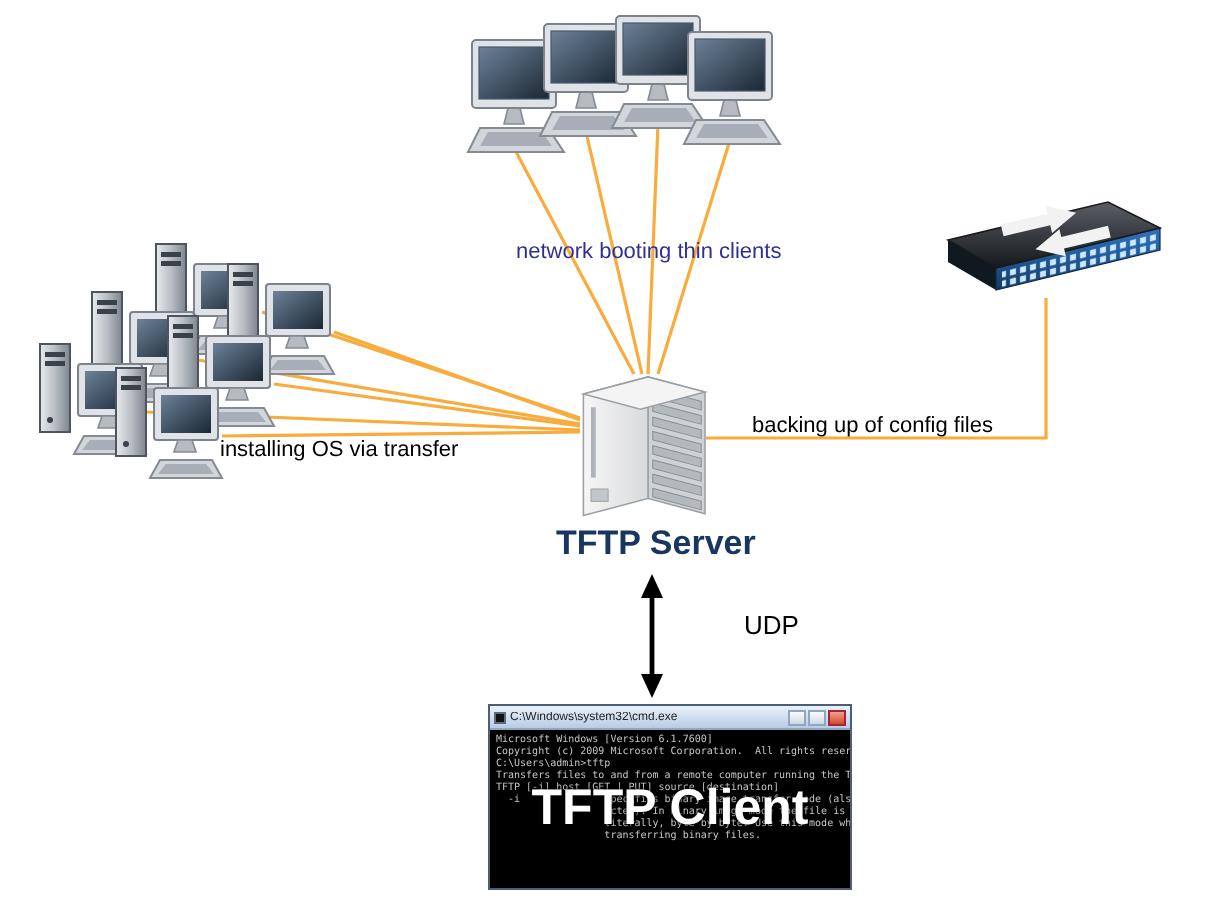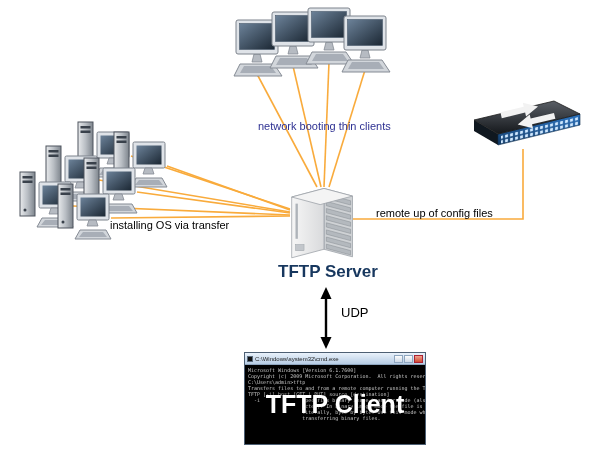--- a/index.html
+++ b/index.html
@@ -11,21 +11,21 @@
     font-family: "Liberation Sans", sans-serif;
   }
   .wires { position: absolute; left: 0; top: 0; z-index: 1; }
   .icon  { position: absolute; z-index: 2; line-height: 0; }
   .label {
     position: absolute; z-index: 3;
     font-size: 11px; color: #000; white-space: nowrap; text-align: right;
   }
   .label.blue   { color: #2e3192; }
   .label.server { color: #17375e; font-weight: bold; font-size: 17px; text-align: center; }
-  .label.udp    { font-size: 13px; }
+  .label.udp    { font-size: 13px; margin-left: 31px; }
 
   .terminal {
     position: absolute; left: 244px; top: 352px;
     width: 182px; height: 93px; z-index: 2;
     border: 1px solid #4d5f73; background: #000;
   }
   .titlebar {
     height: 12px;
     background: linear-gradient(#e9f2fb, #b7cce4);
     border-bottom: 1px solid #8fa6bf;
@@ -193,21 +193,21 @@
 <div class="icon" style="left:468px;top:94px"><svg width="116" height="66">
       <use href="#sym-switch"></use>
     </svg></div>
 
 <div class="icon" style="left:286px;top:178px"><svg width="76" height="95" viewBox="0 0 80 100">
       <use href="#sym-server"></use>
     </svg></div>
 
 <div class="label blue" style="left:258px;top:120px">network booting thin clients</div>
 <div class="label" style="left:110px;top:219px">installing OS via transfer</div>
-<div class="label" style="left:376px;top:207px">remote up of config files</div>
+<div class="label" style="left:376px;top:207px">backing up of config files</div>
 <div class="label server" style="left:278px;top:262px;width:96px">TFTP Server</div>
 <div class="label udp" style="left:341px;top:305px">UDP</div>
 
 <div class="terminal">
   <div class="titlebar">
     <span class="tb-icon"></span>
     <span class="tb-title">C:\Windows\system32\cmd.exe</span>
     <span class="tb-btns">
       <span class="tb-btn"></span>
       <span class="tb-btn"></span>

